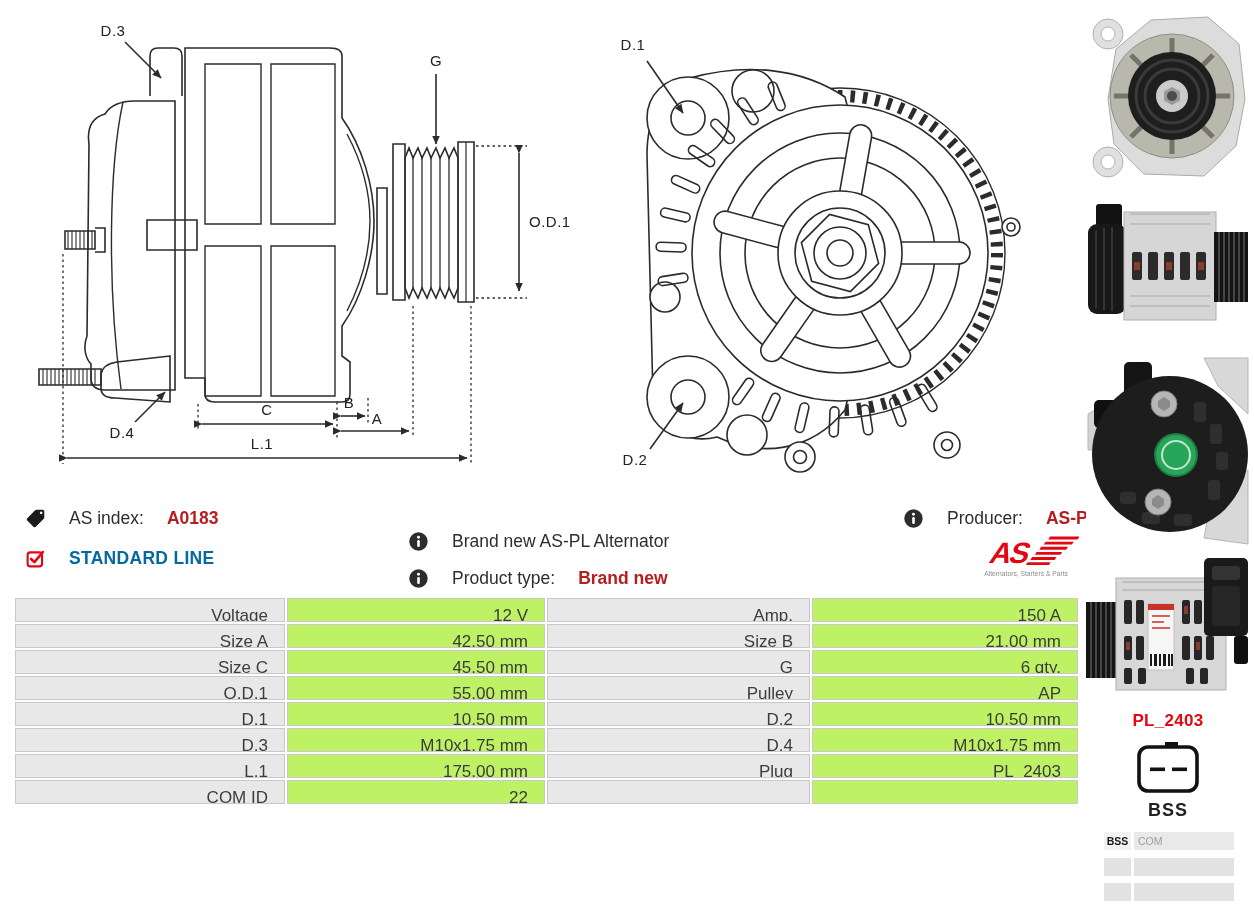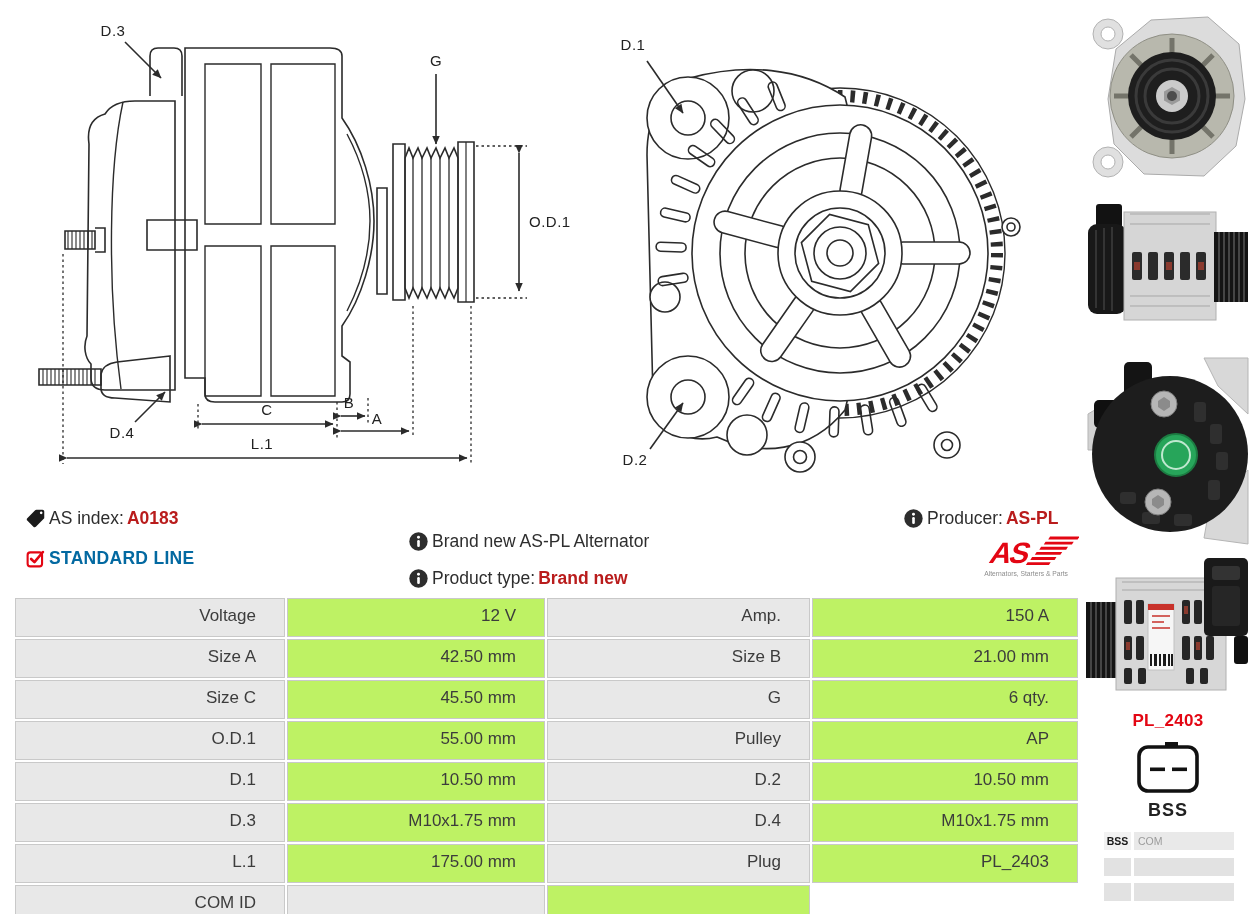--- a/index.html
+++ b/index.html
@@ -5,33 +5,33 @@
   * { margin:0; padding:0; box-sizing:border-box; }
   html,body { width:1254px; height:914px; background:#fff;
     font-family:"Liberation Sans", sans-serif; color:#2e2e2e; overflow:hidden; }
   .stage { position:relative; width:1254px; height:914px; background:#fff; }
 
   
   .drawing { position:absolute; }
   .drawing svg text { font-family:"Liberation Sans", sans-serif; font-size:15px; fill:#222; letter-spacing:.5px; }
 
   
-  .info-line { position:absolute; display:flex; align-items:flex-start; gap:3px; font-size:17.5px; color:#2e2e2e; white-space:nowrap; }
+  .info-line { position:absolute; display:flex; align-items:flex-start; gap:23px; font-size:17.5px; color:#2e2e2e; white-space:nowrap; }
   .info-line b { color:#b91c1c; }
   .std-line { color:#0369a1; font-weight:bold; letter-spacing:.3px; }
   .icn { width:21px; height:21px; flex:0 0 auto; }
 
   
   .aspl-logo { position:absolute; left:983px; top:533px; width:96px; height:52px; }
 
   
   .spec-table { position:absolute; left:15px; top:598px; width:1063px;
     display:grid; grid-template-columns:270px 258px 263px 266px; gap:2px; }
-  .cell { height:39px; line-height:34px; border:1px solid #c9c9c9; font-size:17px;
-    text-align:right; padding-right:28px; color:#3c3c3c; overflow:hidden; }
+  .cell { height:24px; line-height:34px; border:1px solid #c9c9c9; font-size:17px;
+    text-align:right; padding-right:16px; color:#3c3c3c; overflow:hidden; }
   .cell.lab { background:#e8e8e8; }
   .cell.val { background:#bef264; }
 
   
   .photo { position:absolute; left:1086px; width:164px; background:#fff; }
   .plug-code { position:absolute; left:1086px; top:711px; width:164px; text-align:center;
     color:#e30613; font-weight:bold; font-size:17px; letter-spacing:.3px; }
   .plug-icon { position:absolute; left:1132px; top:737px; width:72px; height:62px; }
   .plug-type { position:absolute; left:1086px; top:800px; width:164px; text-align:center;
     font-weight:bold; font-size:18px; color:#222; letter-spacing:1px; }
@@ -283,20 +283,21 @@
     <div class="cell val">M10x1.75 mm</div>
     <div class="cell lab">D.4</div>
     <div class="cell val">M10x1.75 mm</div>
 
     <div class="cell lab">L.1</div>
     <div class="cell val">175.00 mm</div>
     <div class="cell lab">Plug</div>
     <div class="cell val">PL_2403</div>
 
     <div class="cell lab">COM ID</div>
+    <div class="cell val">22</div>
     <div class="cell lab"></div>
     <div class="cell val"></div>
   </div>
 
   <div class="photo" style="top:4px;height:184px">
     <svg width="164" height="184" viewBox="0 0 164 184">
       <circle cx="22" cy="30" r="15" fill="#e0e0e0" stroke="#b2b2b2"></circle>
         <circle cx="22" cy="30" r="7" fill="#fff" stroke="#b2b2b2"></circle>
       <circle cx="22" cy="158" r="15" fill="#e0e0e0" stroke="#b2b2b2"></circle>
         <circle cx="22" cy="158" r="7" fill="#fff" stroke="#b2b2b2"></circle>

